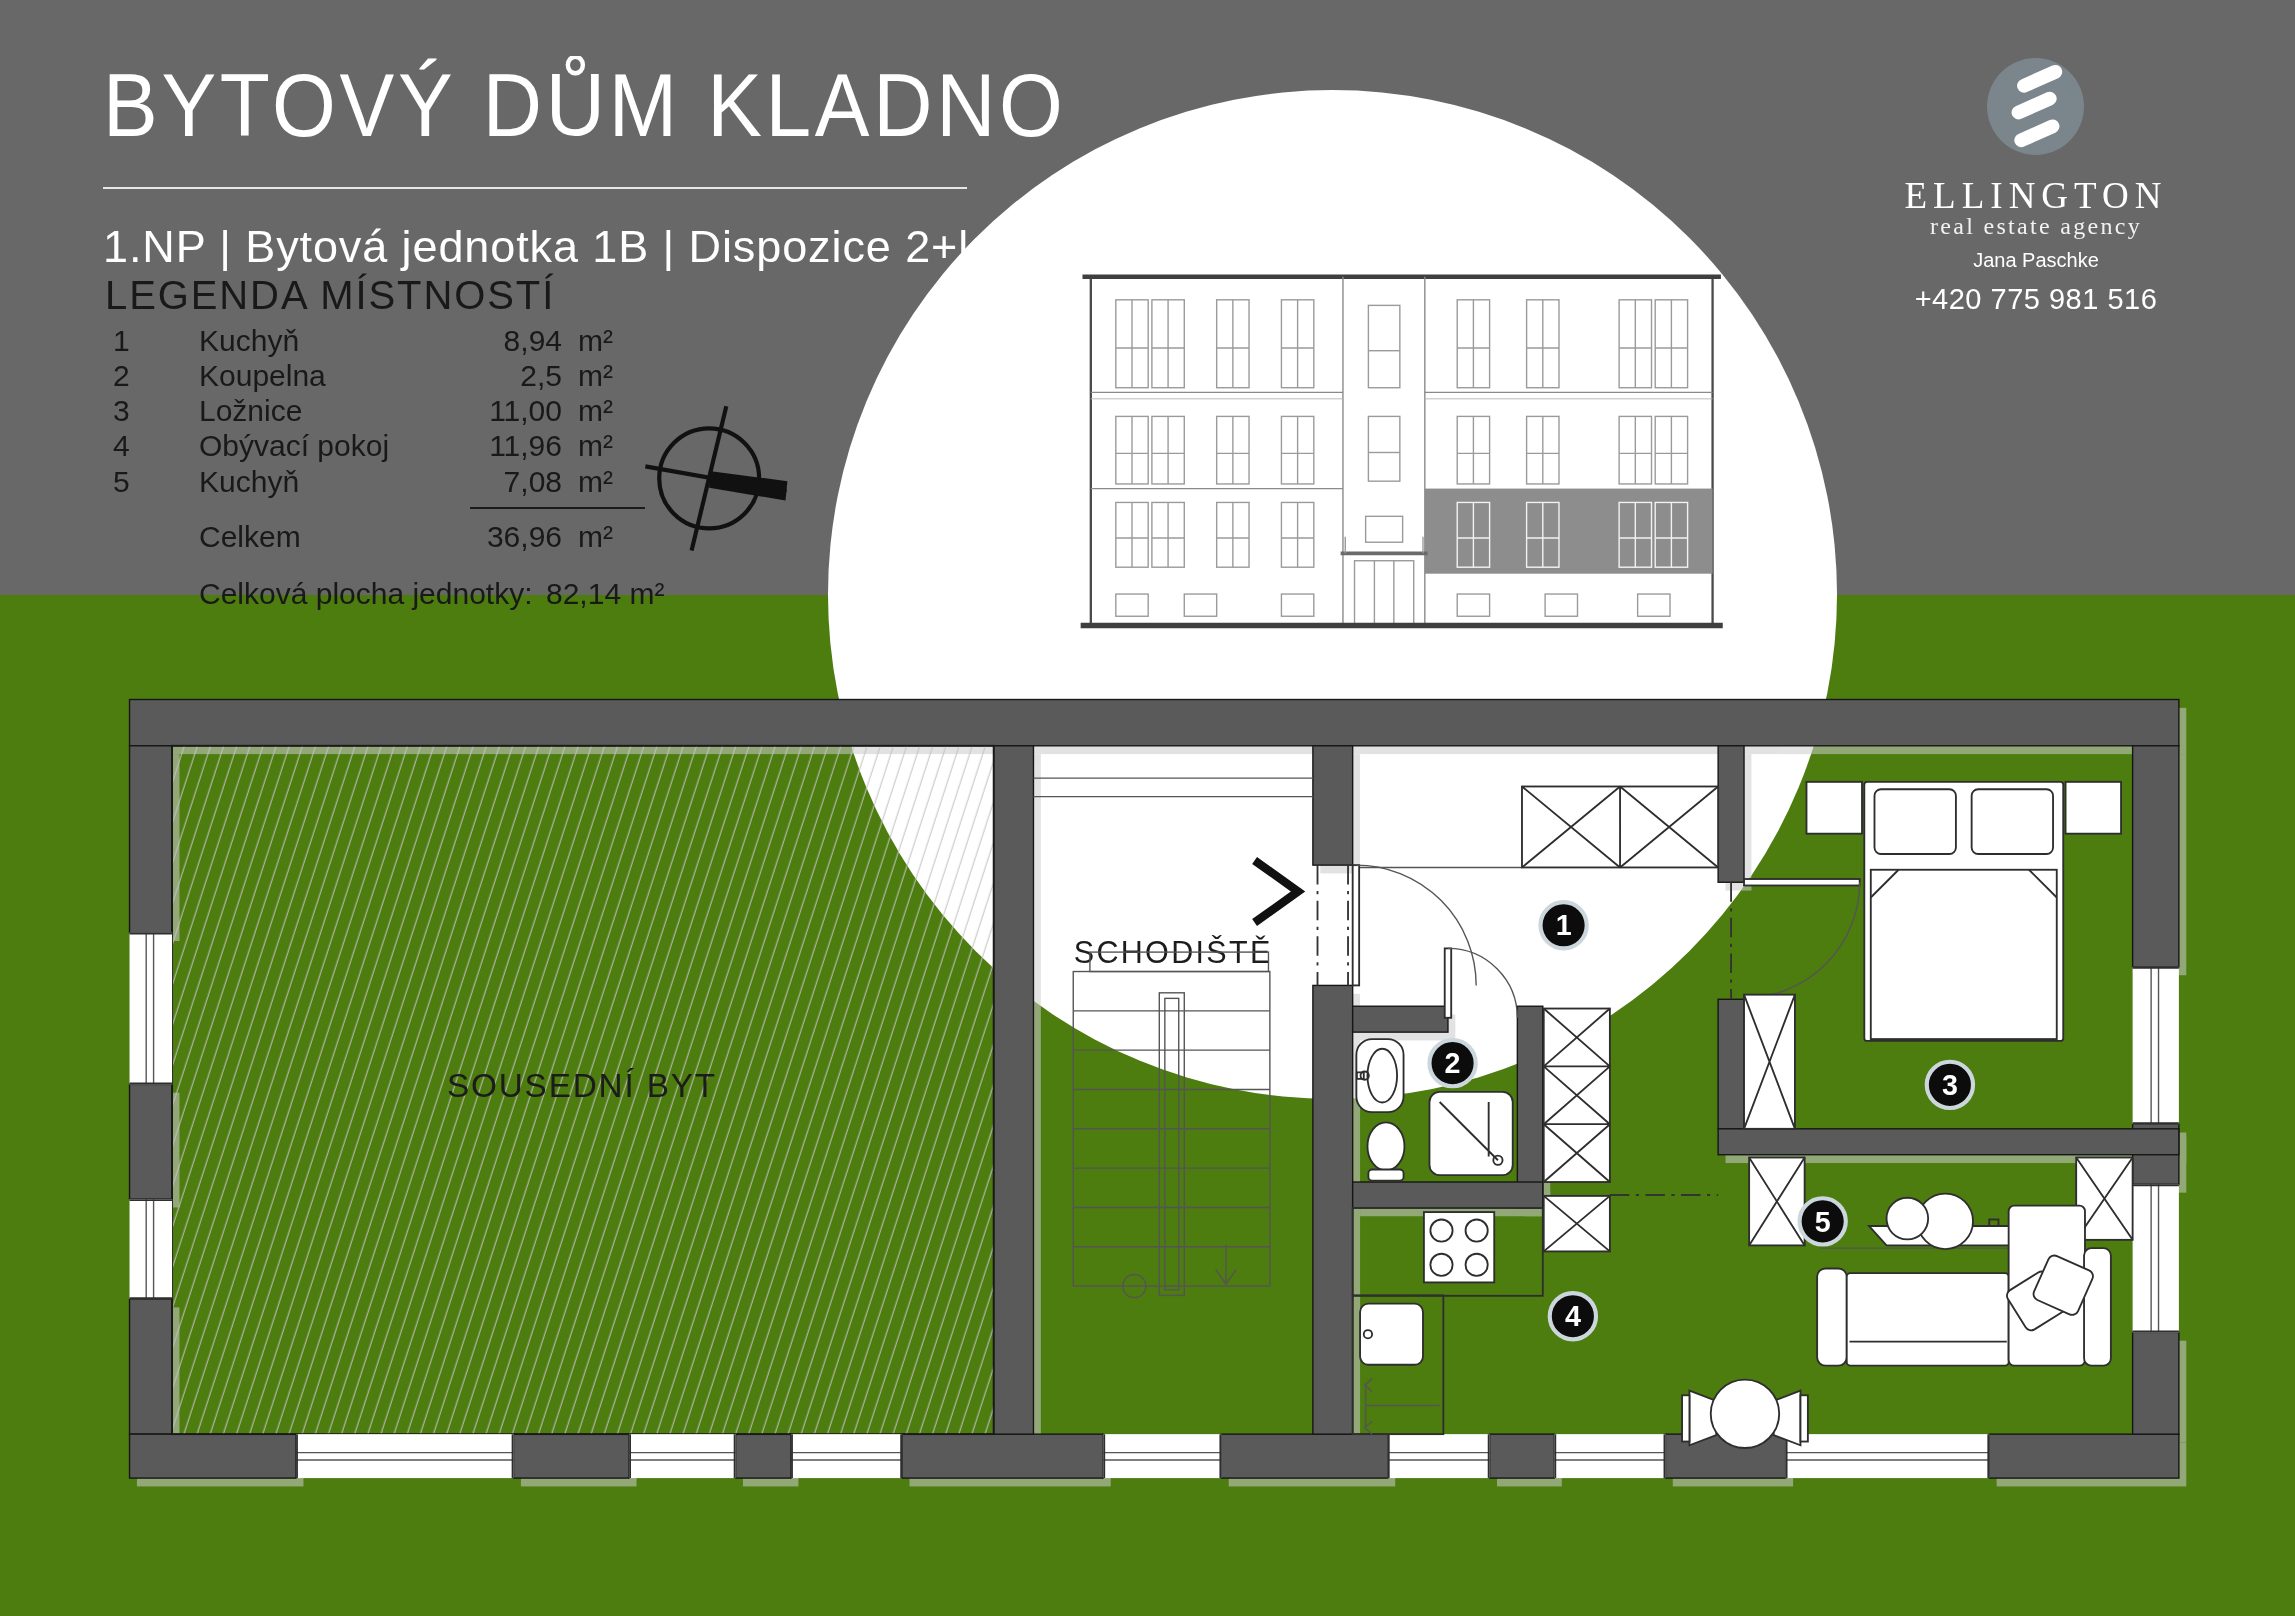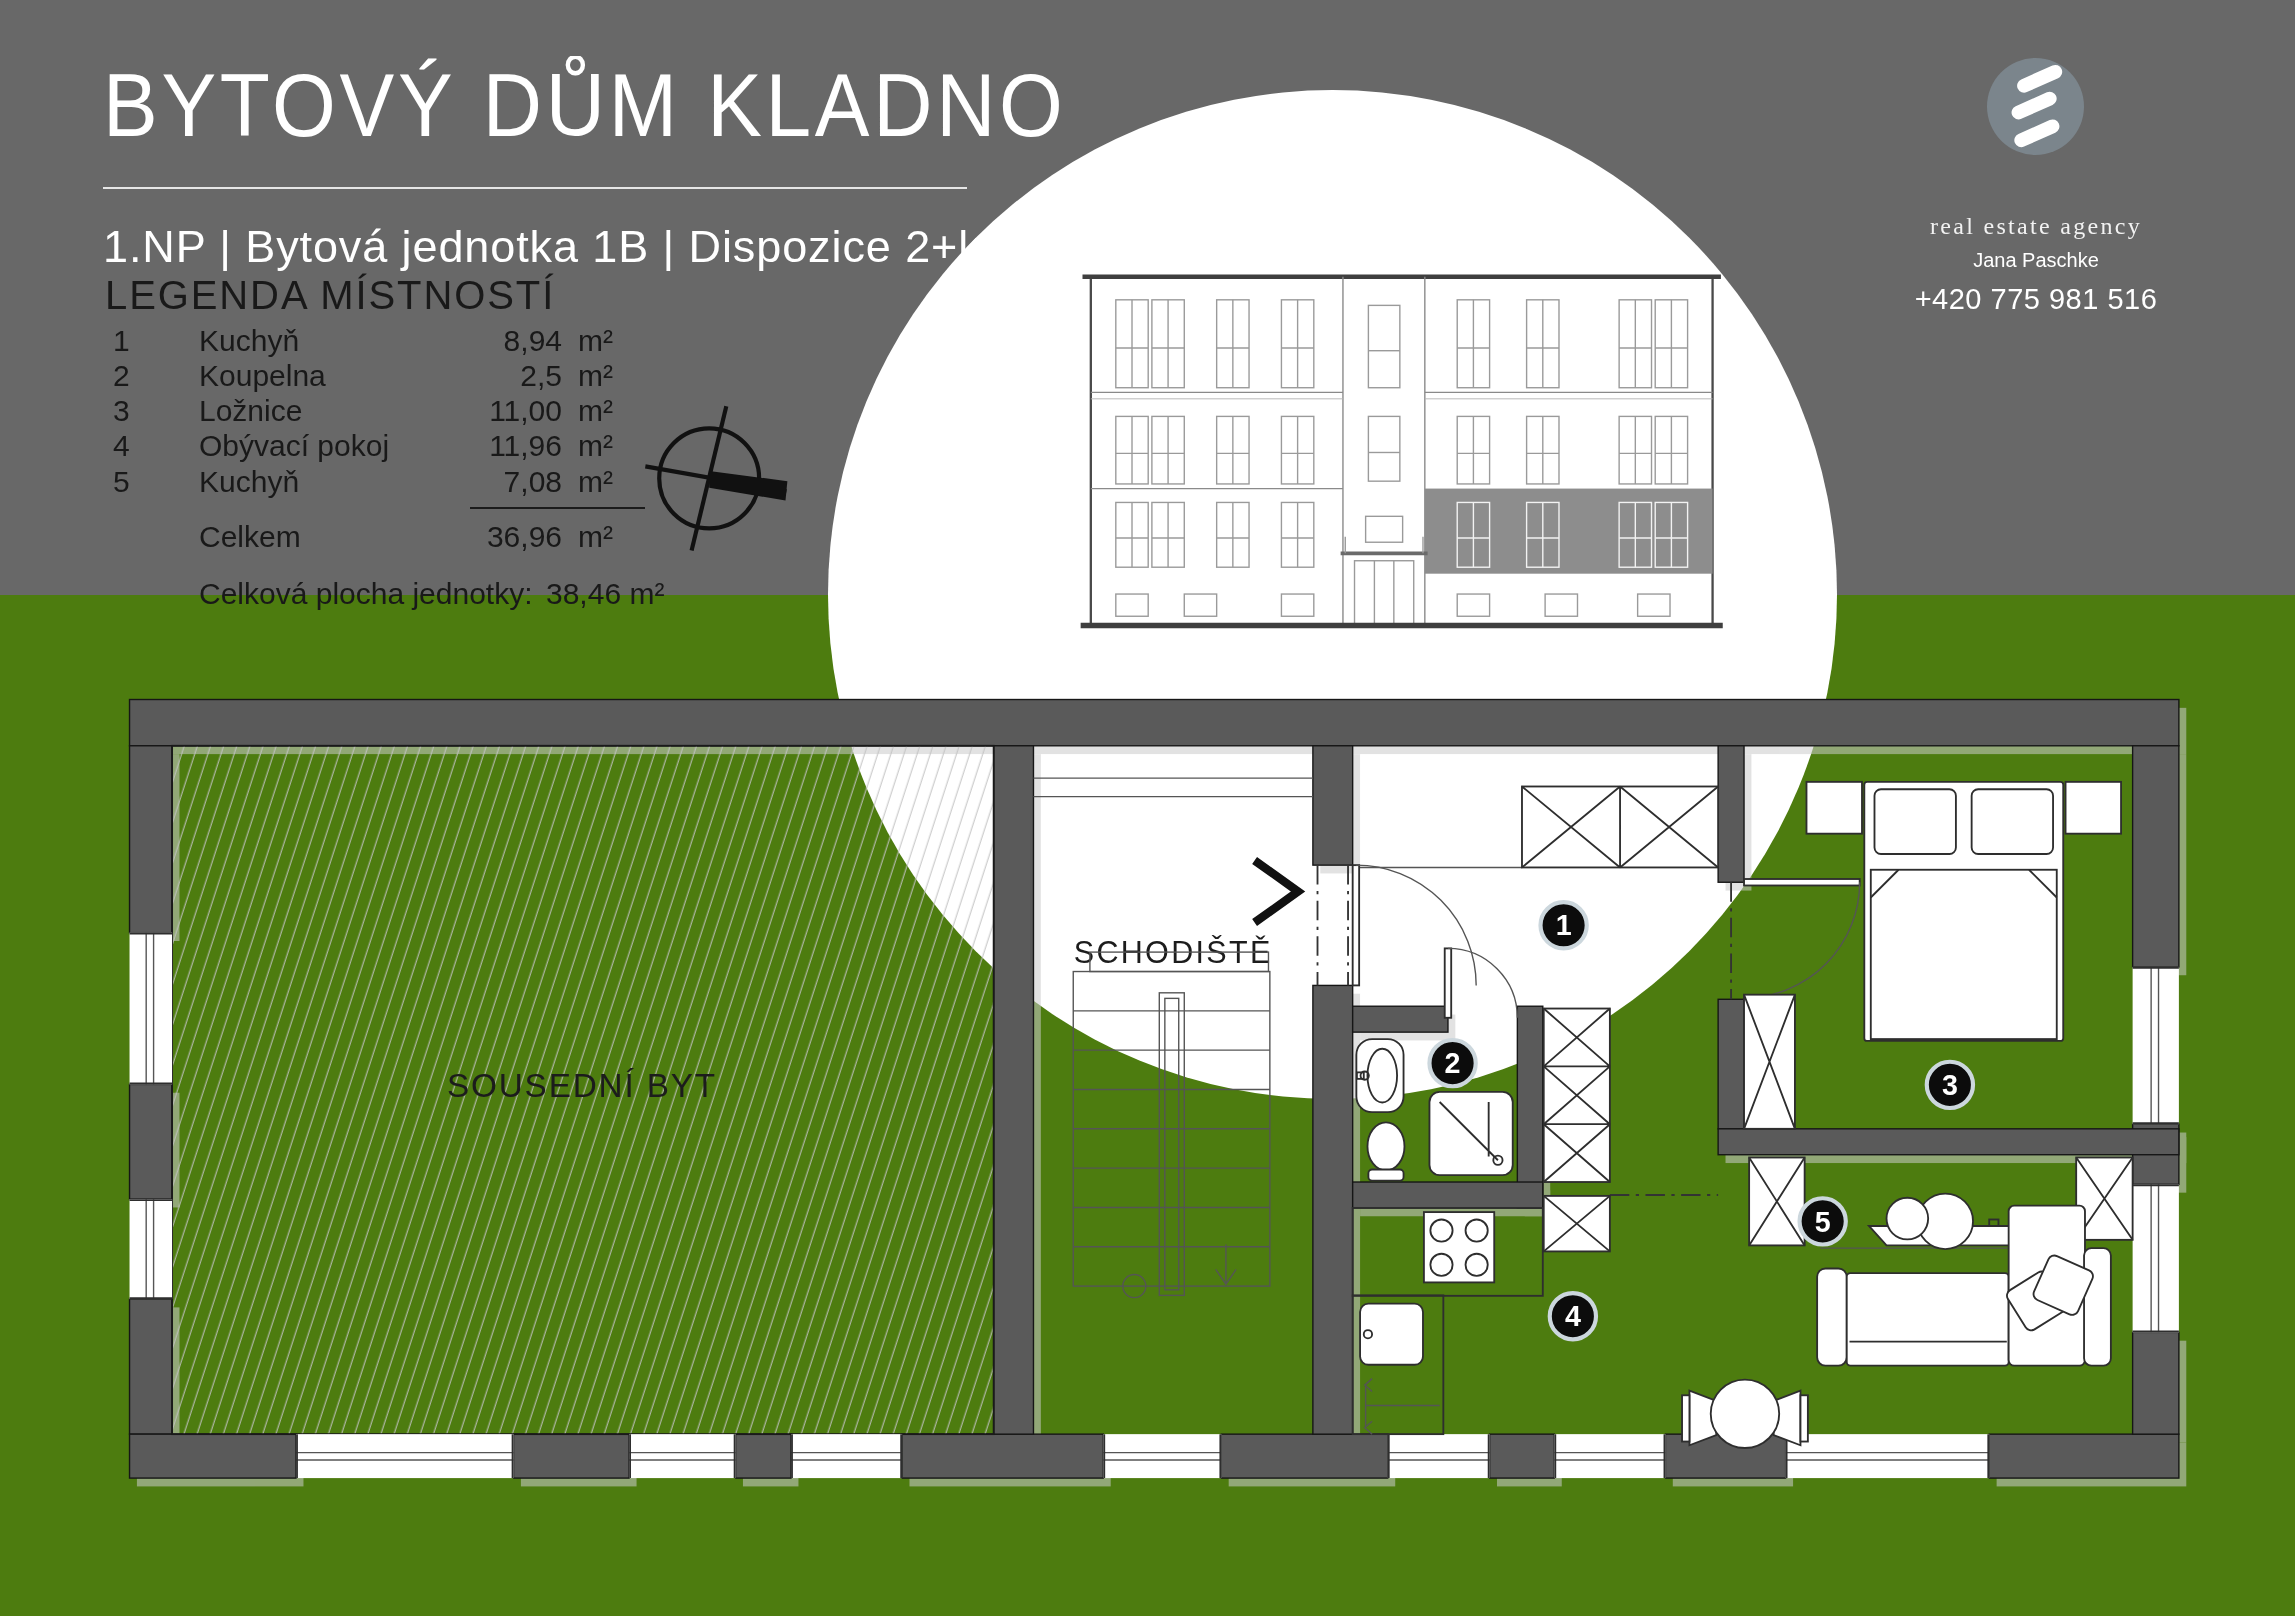--- a/index.html
+++ b/index.html
@@ -88,32 +88,33 @@
     <span class="un">m²</span>
   </div>
 
   <div class="lg-rule"></div>
   <div class="lg-row" style="top:520px;left:113px">
     <span class="nm">Celkem</span>
     <span class="ar">36,96</span>
     <span class="un">m²</span>
   </div>
   <div class="lg-grand-label">Celková plocha jednotky:</div>
-  <div class="lg-grand-value">38,46 m²</div>
+  <div class="lg-grand-value">82,14 m²</div>
 
   <div id="agency">
     <div id="agc">
       <svg width="97" height="97" viewBox="0 0 210 210">
         <g fill="#ffffff">
           <rect x="62" y="30" width="104" height="30" rx="15" transform="rotate(-24 114 45)"></rect>
           <rect x="50" y="88" width="104" height="30" rx="15" transform="rotate(-24 102 103)"></rect>
           <rect x="56" y="148" width="104" height="30" rx="15" transform="rotate(-24 108 163)"></rect>
         </g>
       </svg>
     </div>
+    <div class="agname">ELLINGTON</div>
     <div class="agtag">real estate agency</div>
     <div class="agagent">Jana Paschke</div>
     <div class="agphone">+420 775 981 516</div>
   </div>
 
   <svg width="2295" height="1616" viewBox="0 0 4961 3493">
     <defs>
       <pattern id="hatch" patternUnits="userSpaceOnUse" width="27" height="27" patternTransform="rotate(18)">
         <path d="M13 0 V27" stroke="#c2c2c2" stroke-width="2.2"></path>
       </pattern>

